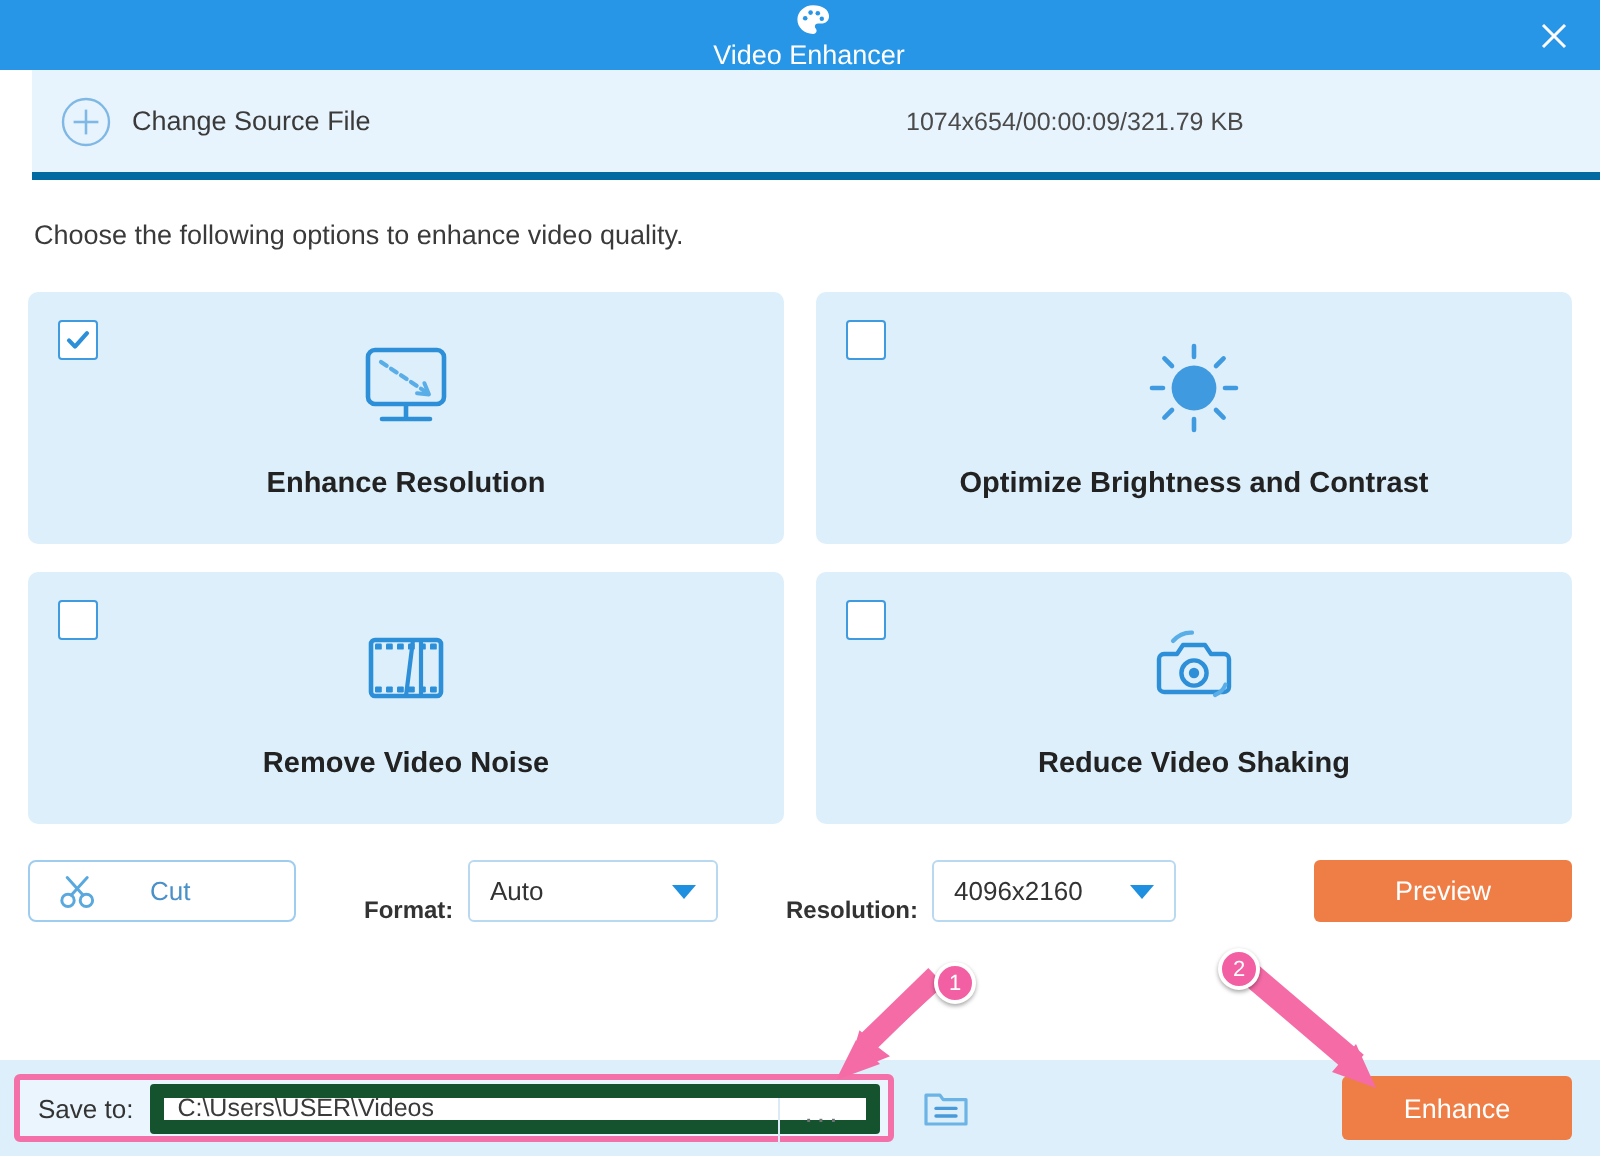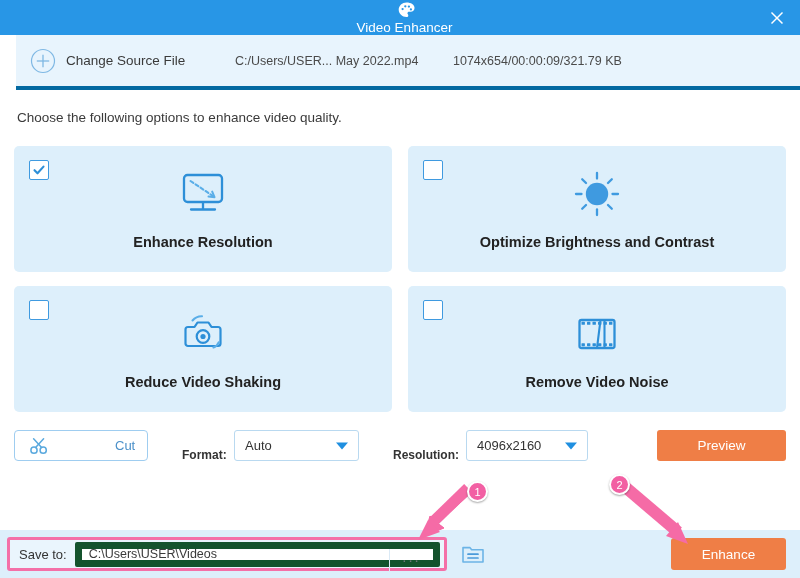--- a/index.html
+++ b/index.html
@@ -104,21 +104,20 @@
     width: 800px; height: 34px;
   }
   .cut-btn {
     position: absolute; left: 14px; top: 0;
     width: 134px; height: 31px;
     background: #ffffff;
     border: 1px solid #9fcdf0;
     border-radius: 4px;
     display: flex; align-items: center;
     cursor: pointer;
-    gap: 40px;
   }
   .cut-icon { margin-left: 14px; width: 20px; height: 18px; }
   .cut-label { margin-left: 26px; font-size: 13px; color: #4a90c9; }
 
   .ctl-label {
     position: absolute; font-size: 12px; color: #333333;
     top: 18px;
     font-weight: bold;
   }
   .format-label { left: 182px; }
@@ -251,21 +250,20 @@
 
   <div class="sourcebar">
     <div class="plus-circle">
       <svg width="26" height="26" viewBox="0 0 26 26">
         <circle cx="13" cy="13" r="11.5" fill="none" stroke="#7fb8e4" stroke-width="1.2"></circle>
         <line x1="13" y1="6.8" x2="13" y2="19.2" stroke="#7fb8e4" stroke-width="1.3"></line>
         <line x1="6.8" y1="13" x2="19.2" y2="13" stroke="#7fb8e4" stroke-width="1.3"></line>
       </svg>
     </div>
     <div class="change-src-label">Change Source File</div>
-    <div class="src-path">C:/Users/USER... May 2022.mp4</div>
     <div class="src-meta">1074x654/00:00:09/321.79 KB</div>
   </div>
 
   <div class="instruction">Choose the following options to enhance video quality.</div>
 
   <div class="cards">
 
     <div class="card">
       <div class="checkbox">
         <svg width="14" height="14" viewBox="0 0 14 14">
@@ -297,34 +295,20 @@
             <line x1="37" y1="36" x2="40.8" y2="39.8"></line>
             <line x1="40.8" y1="10.2" x2="37" y2="14"></line>
             <line x1="15" y1="36" x2="11.2" y2="39.8"></line>
           </g>
           <circle cx="26" cy="25" r="11.2" fill="#3f9ae0"></circle>
           <path d="M26 13.8a11.2 11.2 0 0 1 0 22.4 11.2 11.2 0 0 0 0-22.4z" fill="#ffffff" opacity="0.0"></path>
           <path d="M33.9 32.9A11.2 11.2 0 0 1 18.1 17.1 a11.2 11.2 0 0 0 15.8 15.8z" fill="#ddeffb"></path>
         </svg>
       </div>
       <div class="card-label">Optimize Brightness and Contrast</div>
-    </div>
-
-    <div class="card">
-      <div class="checkbox"></div>
-      <div class="card-icon">
-        <svg width="52" height="48" viewBox="0 0 52 48">
-          <path d="M11 17 h6.5 l3-4.5 h11 l3 4.5 H41 a2.5 2.5 0 0 1 2.5 2.5 v14 a2.5 2.5 0 0 1 -2.5 2.5 H11 a2.5 2.5 0 0 1 -2.5 -2.5 v-14 A2.5 2.5 0 0 1 11 17 z" fill="none" stroke="#2d8fd8" stroke-width="2.2" stroke-linejoin="round"></path>
-          <circle cx="26" cy="26.5" r="6.3" fill="none" stroke="#2d8fd8" stroke-width="2.2"></circle>
-          <circle cx="26" cy="26.5" r="2.6" fill="#2d8fd8"></circle>
-          <path d="M15.5 10.5 q4-4.5 9.5-4.2" fill="none" stroke="#5aaee8" stroke-width="2.1" stroke-linecap="round"></path>
-          <path d="M36.5 37.5 q4-1.8 5.2-5.2" fill="none" stroke="#5aaee8" stroke-width="2.1" stroke-linecap="round"></path>
-        </svg>
-      </div>
-      <div class="card-label">Reduce Video Shaking</div>
     </div>
 
     <div class="card">
       <div class="checkbox"></div>
       <div class="card-icon">
         <svg width="52" height="46" viewBox="0 0 52 46">
           <rect x="8.5" y="9" width="35" height="28" rx="2" fill="none" stroke="#2d8fd8" stroke-width="2.3"></rect>
           <g fill="#2d8fd8">
             <rect x="10.5" y="10.8" width="3.4" height="3" rx="0.6"></rect>
             <rect x="16" y="10.8" width="3.4" height="3" rx="0.6"></rect>
@@ -338,20 +322,34 @@
             <rect x="27" y="32.2" width="3.4" height="3" rx="0.6"></rect>
             <rect x="32.5" y="32.2" width="3.4" height="3" rx="0.6"></rect>
             <rect x="38" y="32.2" width="3.4" height="3" rx="0.6"></rect>
           </g>
           <line x1="29.5" y1="9" x2="26" y2="37" stroke="#2d8fd8" stroke-width="2.1"></line>
           <line x1="33.5" y1="9" x2="33.5" y2="37" stroke="#2d8fd8" stroke-width="2.1"></line>
         </svg>
       </div>
       <div class="card-label">Remove Video Noise</div>
     </div>
+
+    <div class="card">
+      <div class="checkbox"></div>
+      <div class="card-icon">
+        <svg width="52" height="48" viewBox="0 0 52 48">
+          <path d="M11 17 h6.5 l3-4.5 h11 l3 4.5 H41 a2.5 2.5 0 0 1 2.5 2.5 v14 a2.5 2.5 0 0 1 -2.5 2.5 H11 a2.5 2.5 0 0 1 -2.5 -2.5 v-14 A2.5 2.5 0 0 1 11 17 z" fill="none" stroke="#2d8fd8" stroke-width="2.2" stroke-linejoin="round"></path>
+          <circle cx="26" cy="26.5" r="6.3" fill="none" stroke="#2d8fd8" stroke-width="2.2"></circle>
+          <circle cx="26" cy="26.5" r="2.6" fill="#2d8fd8"></circle>
+          <path d="M15.5 10.5 q4-4.5 9.5-4.2" fill="none" stroke="#5aaee8" stroke-width="2.1" stroke-linecap="round"></path>
+          <path d="M36.5 37.5 q4-1.8 5.2-5.2" fill="none" stroke="#5aaee8" stroke-width="2.1" stroke-linecap="round"></path>
+        </svg>
+      </div>
+      <div class="card-label">Reduce Video Shaking</div>
+    </div>
   </div>
 
   <div class="controls">
     <div class="cut-btn">
       <div class="cut-icon">
         <svg width="20" height="18" viewBox="0 0 20 18">
           <circle cx="5" cy="13.2" r="3.1" fill="none" stroke="#5aa9de" stroke-width="1.5"></circle>
           <circle cx="14.2" cy="13.2" r="3.1" fill="none" stroke="#5aa9de" stroke-width="1.5"></circle>
           <line x1="6.6" y1="10.6" x2="14.6" y2="1.8" stroke="#5aa9de" stroke-width="1.5" stroke-linecap="round"></line>
           <line x1="12.6" y1="10.6" x2="4.6" y2="1.8" stroke="#5aa9de" stroke-width="1.5" stroke-linecap="round"></line>

